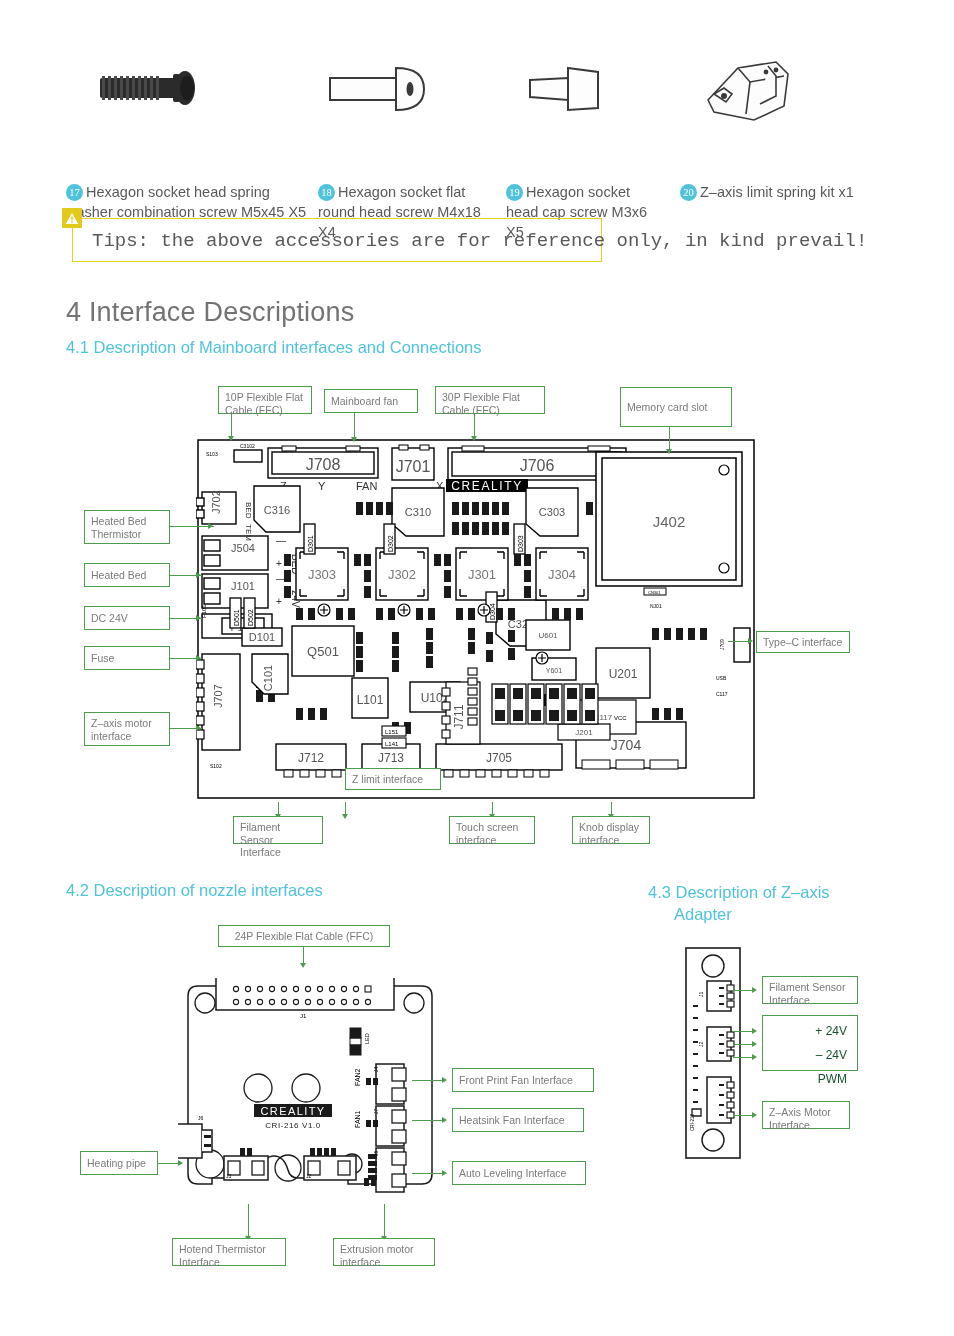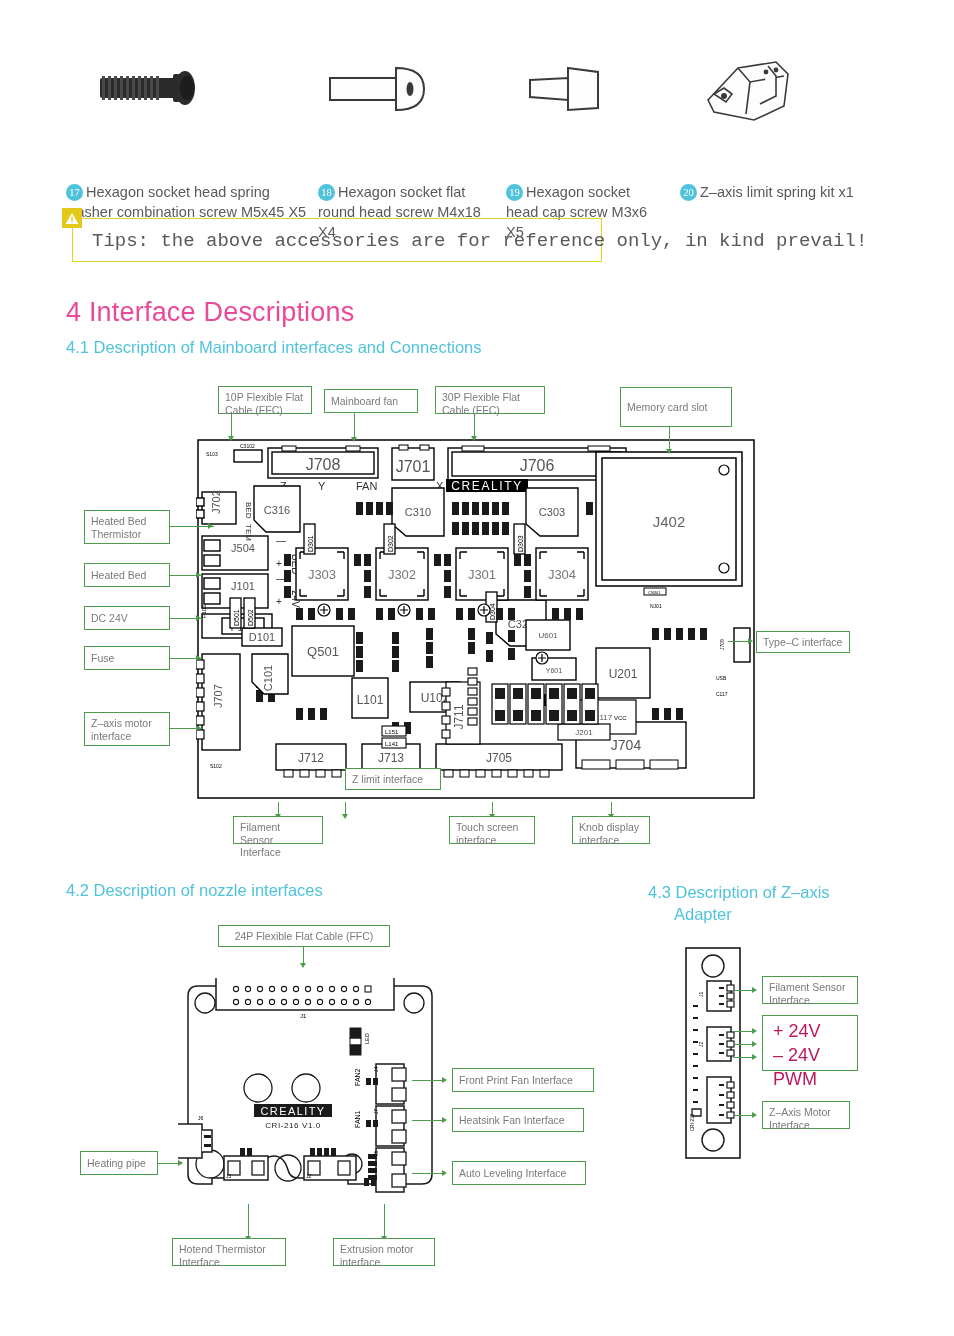--- a/index.html
+++ b/index.html
@@ -34,37 +34,37 @@
     font-family:Liberation Mono, monospace;
   }
   .warn{
     position:absolute;left:62px;top:208px;width:20px;height:20px;
     background:#e3c91c;display:flex;align-items:center;justify-content:center;
   }
   .warn svg{display:block;}
 
   
   .h1{
-    position:absolute;left:66px;top:297px;font-size:27px;color:#ec4899;
+    position:absolute;left:66px;top:297px;font-size:27px;color:#737373;
     letter-spacing:.2px;
   }
   .h2{position:absolute;font-size:16.5px;color:#4fc3db;}
   #h2-41{left:66px;top:338px;}
   #h2-42{left:66px;top:881px;}
   #h2-43{left:648px;top:881px;width:250px;line-height:22px;}
   #h2-43 .ind{display:inline-block;}
 
   
   .cal{
     position:absolute;border:1.3px solid #4d9b4d;box-sizing:border-box;
     background:#fff;color:#7a7a7a;font-size:10.5px;line-height:12.5px;
     padding:4px 6px;z-index:6;
   }
   .cal.c{display:flex;align-items:center;}
-  .cal.big{font-size:18px;line-height:24px;color:#be185d;padding:6px 10px;}
+  .cal.big{font-size:12px;line-height:24px;color:#14532d;padding:6px 10px;text-align:right;}
 
   
   .ld{position:absolute;background:#4d9b4d;z-index:5;}
   .ldv{width:1.2px;}
   .ldh{height:1.2px;}
   .arw{position:absolute;width:0;height:0;z-index:5;}
   .arw.down{border-left:3.5px solid transparent;border-right:3.5px solid transparent;border-top:5px solid #4d9b4d;}
   .arw.right{border-top:3.5px solid transparent;border-bottom:3.5px solid transparent;border-left:5px solid #4d9b4d;}
 
   

